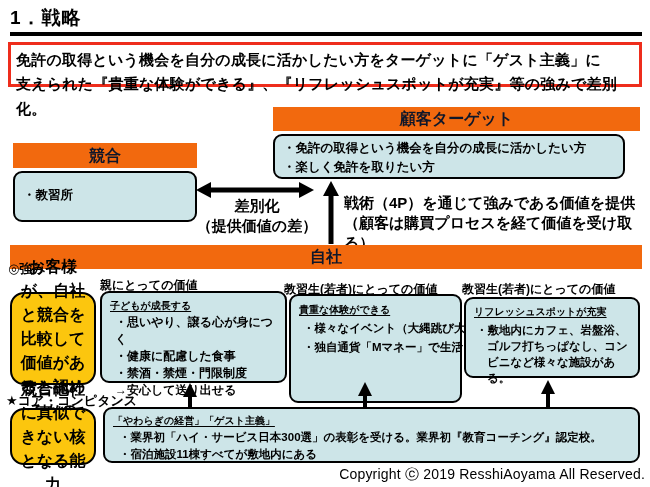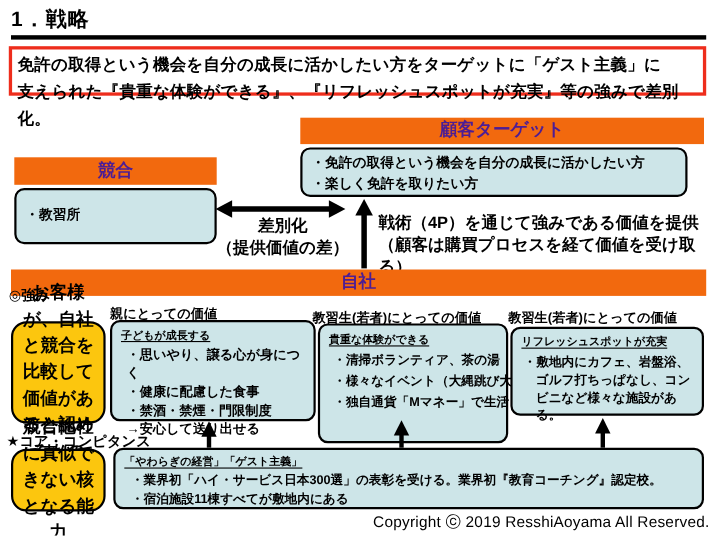--- a/index.html
+++ b/index.html
@@ -10,21 +10,21 @@
   }
   .abs{position:absolute;}
   .title{left:10px;top:5px;font-size:19px;letter-spacing:1px;}
   .title-rule{left:10px;top:32px;width:632px;height:4px;background:#000;}
   .summary{
     left:8px;top:42px;width:634px;height:45px;box-sizing:border-box;
     border:3px solid #EE2D1C;padding:3px 5px 0 5px;
     font-size:15px;line-height:1.63;letter-spacing:0.2px;
   }
   .hdr{
-    background:#F2690E;color:#4c1d95;text-align:center;font-size:16px;
+    background:#F2690E;color:#0f172a;text-align:center;font-size:16px;
     box-sizing:border-box;
   }
   .competitor-hdr{left:13px;top:143px;width:184px;height:25px;line-height:25px;}
   .target-hdr{left:273px;top:107px;width:367px;height:24px;line-height:24px;}
   .company-bar{left:10px;top:245px;width:632px;height:24px;line-height:24px;}
   .bluebox{
     background:#CDE5E8;border:2px solid #000;border-radius:9px;
     box-sizing:border-box;
   }
   .competitor-box{left:13px;top:171px;width:184px;height:51px;padding:14px 8px 0 8px;font-size:12.5px;}
@@ -108,21 +108,20 @@
   <div class="abs bluebox value-box kodomo-box">
     <div class="boxtitle">子どもが成長する</div>
     <div class="bullet">・思いやり、譲る心が身につく</div>
     <div class="bullet">・健康に配慮した食事</div>
     <div class="bullet">・禁酒・禁煙・門限制度</div>
     <div class="bullet">→安心して送り出せる</div>
   </div>
 
   <div class="abs bluebox value-box kicho-box">
     <div class="boxtitle">貴重な体験ができる</div>
-    <div class="bullet">・清掃ボランティア、茶の湯</div>
     <div class="bullet">・様々なイベント（大縄跳び大会等）</div>
     <div class="bullet">・独自通貨「Mマネー」で生活</div>
   </div>
 
   <div class="abs bluebox value-box refresh-box">
     <div class="boxtitle">リフレッシュスポットが充実</div>
     <div class="bullet">・敷地内にカフェ、岩盤浴、ゴルフ打ちっぱなし、コンビニなど様々な施設がある。</div>
   </div>
 
   <div class="abs side-label core-label">★コア・コンピタンス</div>

